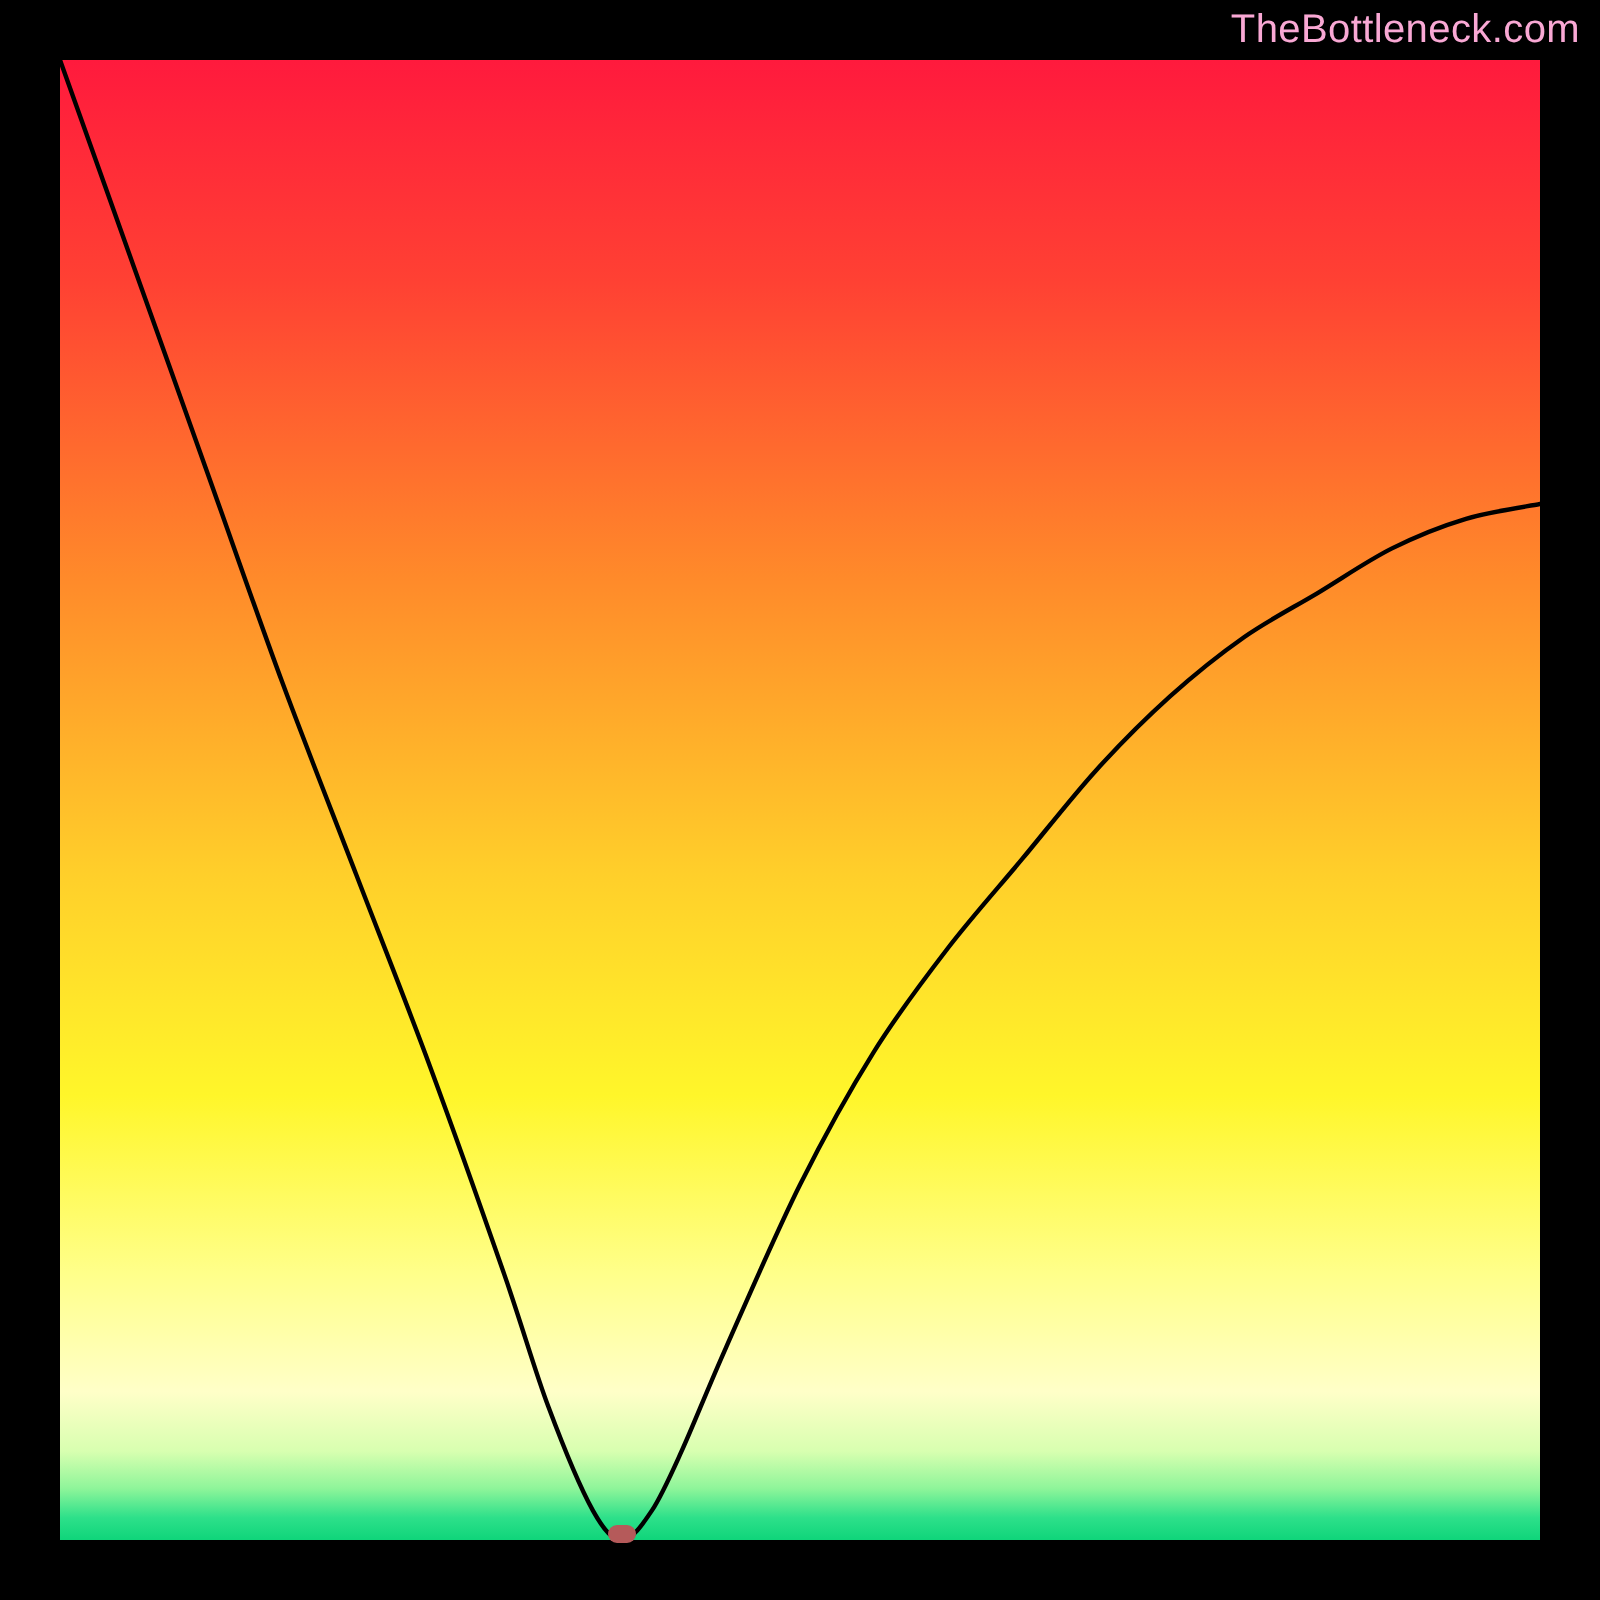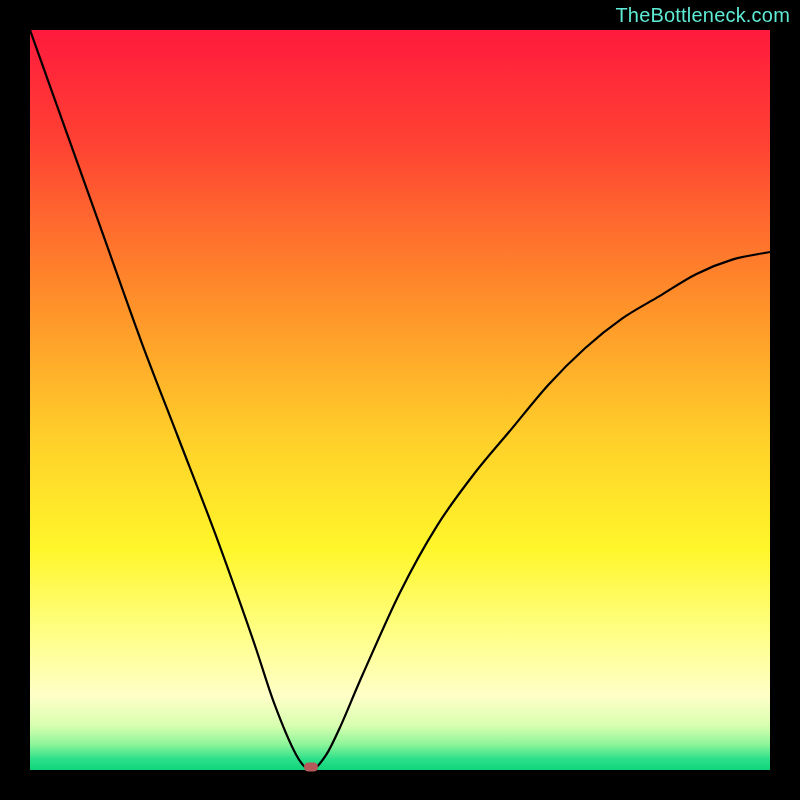--- a/index.html
+++ b/index.html
@@ -23,21 +23,21 @@
     position: absolute;
     left: 30px;
     top: 30px;
     width: 740px;
     height: 740px;
   }
   .watermark {
     position: absolute;
     top: 4px;
     right: 10px;
-    color: #5eead4;
+    color: #f9a8d4;
     font-size: 20px;
     font-weight: 500;
     letter-spacing: 0.2px;
     pointer-events: none;
     user-select: none;
   }
   .marker {
     position: absolute;
     width: 14px;
     height: 9px;

